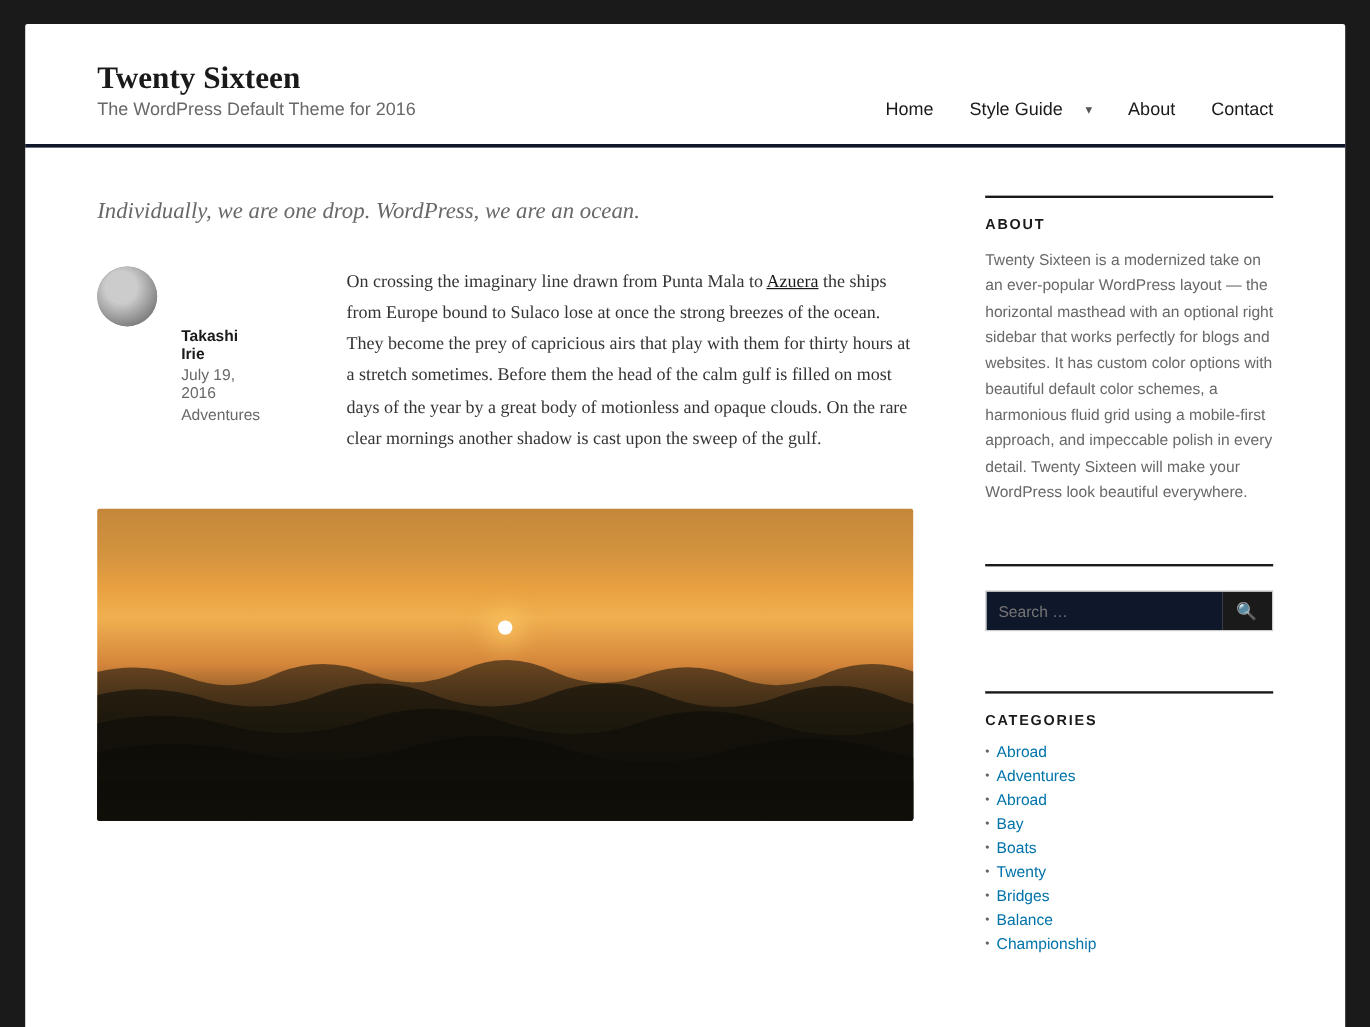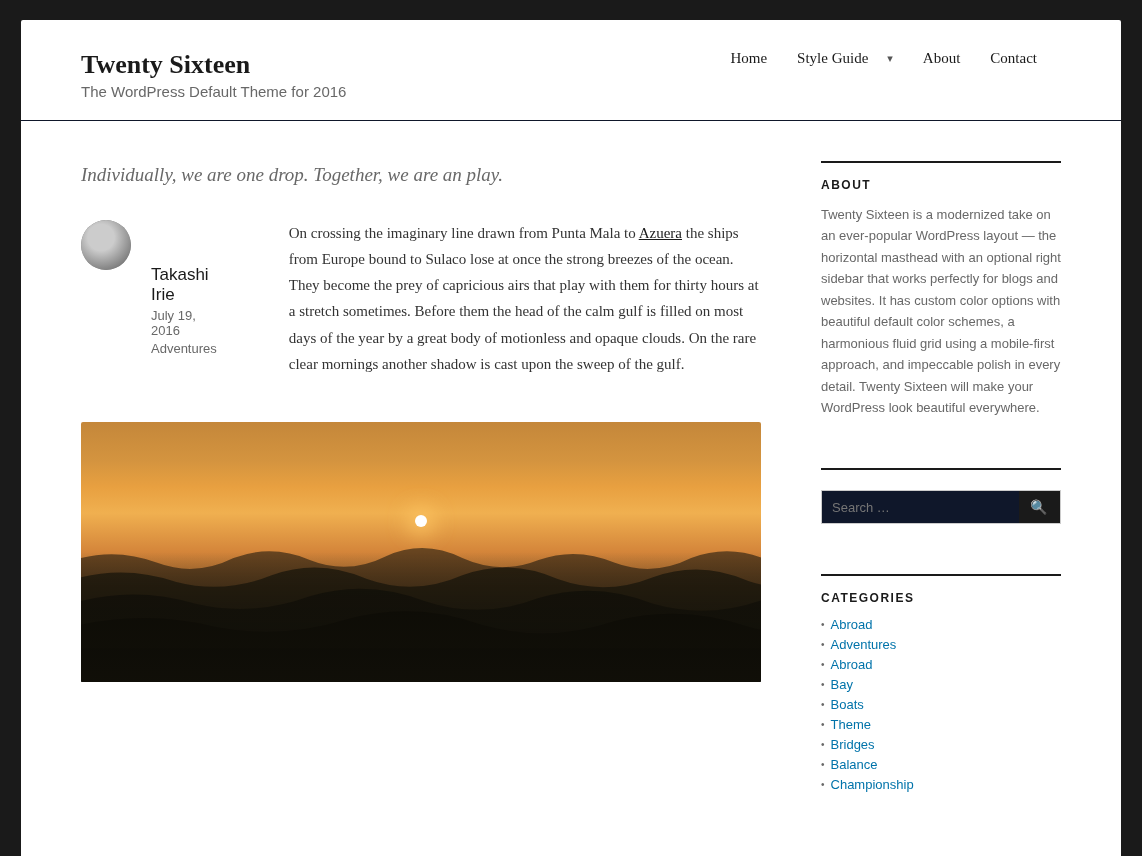--- a/index.html
+++ b/index.html
@@ -12,42 +12,42 @@
       background: #fff;
       margin: 20px auto;
       max-width: 1100px;
       min-height: 810px;
       border-radius: 2px;
     }
     
     .site-header {
       display: flex;
       justify-content: space-between;
-      align-items: flex-start;
-      padding: 30px 84px 20px 60px;
-      border-bottom: 1px solid #0f172a;
+      align-items: flex-end;
+      padding: 30px 60px 20px 60px;
+      border-bottom: 3px solid #0f172a;
     }
     .site-branding {}
     .site-title {
       font-size: 26px;
       font-weight: 700;
       color: #1a1a1a;
       font-family: 'Georgia', serif;
     }
     .site-description {
       font-size: 15px;
       color: #686868;
       font-family: Arial, sans-serif;
       margin-top: 3px;
     }
     .main-nav {
       display: flex;
       align-items: center;
       gap: 30px;
-      font-family: Liberation Serif, serif;
+      font-family: Liberation Sans, sans-serif;
       font-size: 15px;
     }
     .nav-item {
       color: #1a1a1a;
       text-decoration: none;
       cursor: pointer;
     }
     .nav-item-style-guide {
       display: flex;
       align-items: center;
@@ -116,21 +116,22 @@
       display: flex;
       flex-direction: column;
       justify-content: center;
       font-family: Arial, sans-serif;
       font-size: 13px;
       color: #686868;
       gap: 3px;
     }
     .post-author {
       color: #1a1a1a;
-      font-size: 17px;
+      font-size: 13px;
+      font-weight: bold;
     }
     .post-date, .post-category {
       color: #686868;
     }
     .post-content-text {
       font-family: 'Georgia', serif;
       font-size: 15px;
       line-height: 1.75;
       color: #333;
       margin-left: 52px;
@@ -278,21 +279,21 @@
       </a>
       <a class="nav-item">About</a>
       <a class="nav-item">Contact</a>
     </nav>
   </header>
 
   <div class="site-content">
 
     <main class="main-area">
       <article>
-        <p class="post-subtitle">Individually, we are one drop. Together, we are an play.</p>
+        <p class="post-subtitle">Individually, we are one drop. WordPress, we are an ocean.</p>
 
         <div class="post-meta-content">
           <div class="author-avatar">
             <div class="avatar-img"></div>
           </div>
           <div class="post-meta-info">
             <span class="post-author">Takashi Irie</span>
             <span class="post-date">July 19, 2016</span>
             <span class="post-category">Adventures</span>
           </div>
@@ -349,21 +350,21 @@
             <li>
               <span class="bullet">•</span>
               <a class="cat-link">Bay</a>
             </li>
             <li>
               <span class="bullet">•</span>
               <a class="cat-link">Boats</a>
             </li>
             <li>
               <span class="bullet">•</span>
-              <a class="cat-link">Theme</a>
+              <a class="cat-link">Twenty</a>
             </li>
             <li>
               <span class="bullet">•</span>
               <a class="cat-link">Bridges</a>
             </li>
             <li>
               <span class="bullet">•</span>
               <a class="cat-link">Balance</a>
             </li>
             <li>

